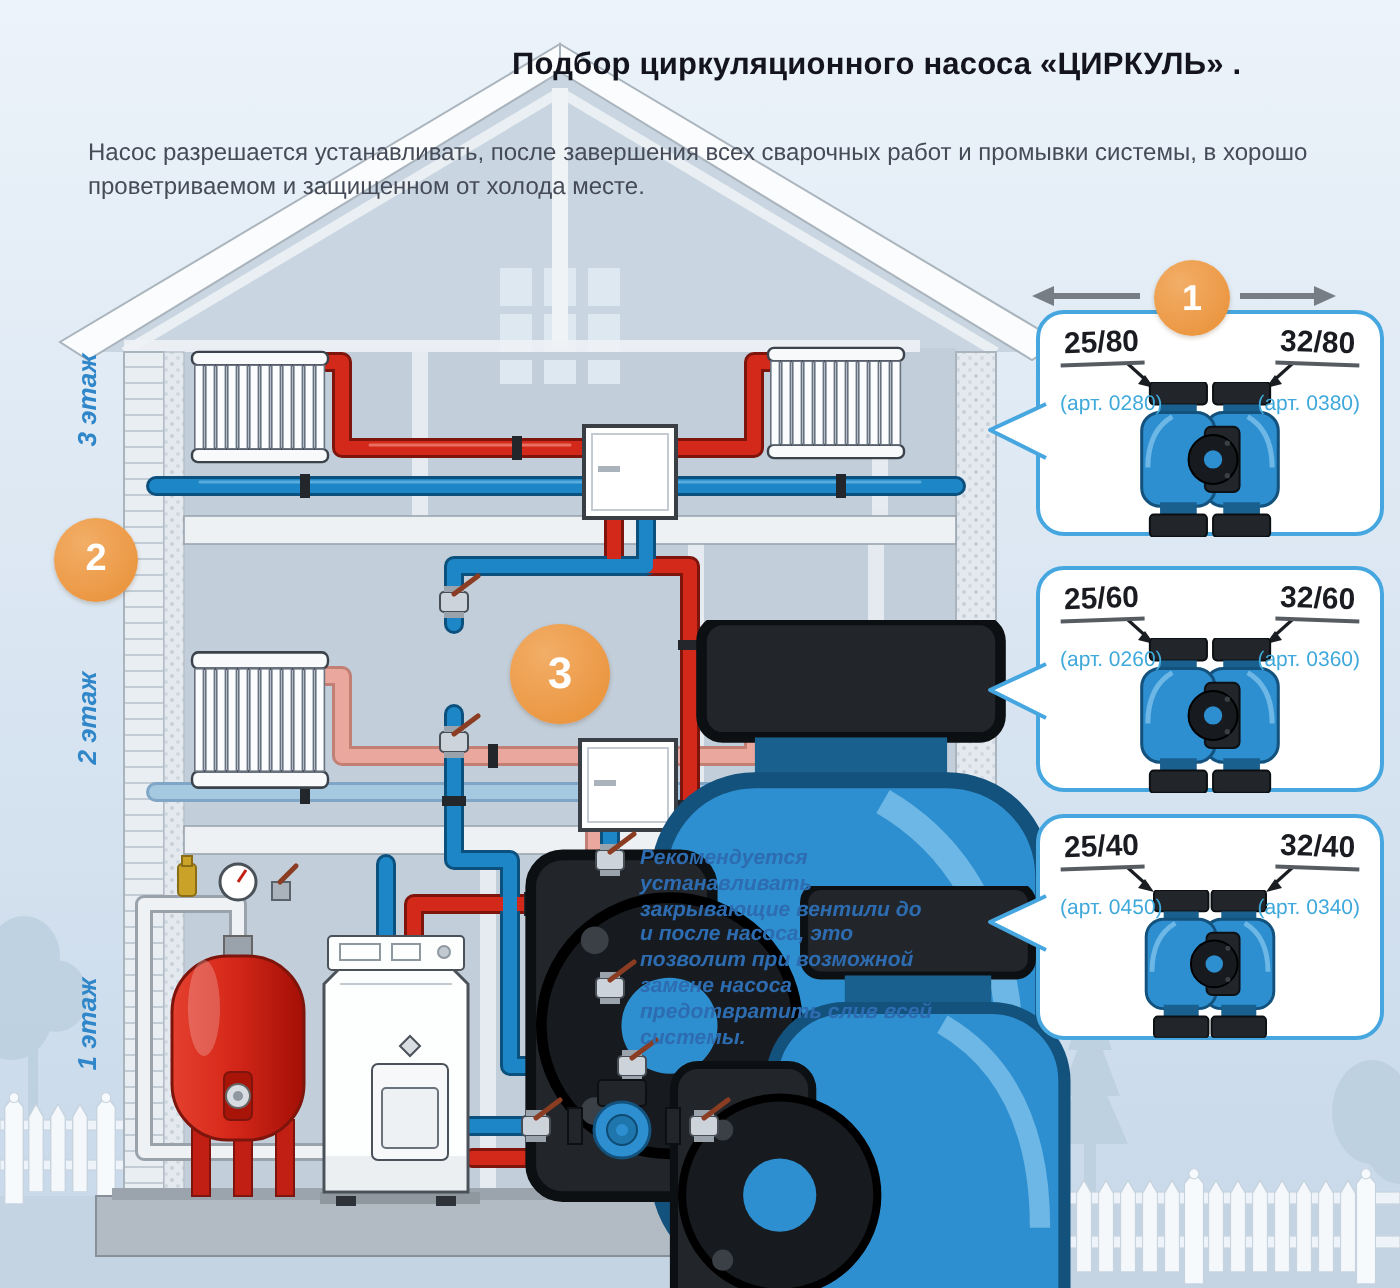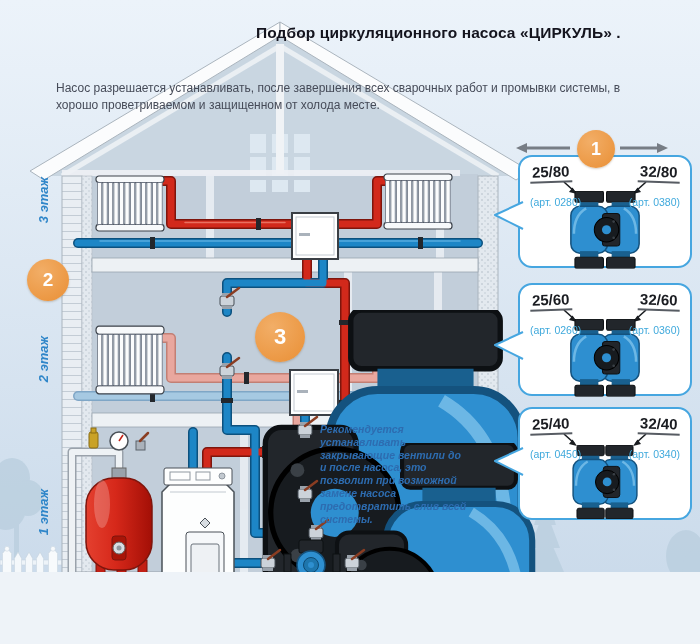--- a/index.html
+++ b/index.html
@@ -1,23 +1,23 @@
 <!DOCTYPE html>
 <html><head>
 <meta charset="utf-8">
 <style>
   html,body{margin:0;padding:0;background:#eef3f8;}
-  .stage{position:relative;width:700px;height:572px;overflow:hidden;
+  .stage{position:relative;width:700px;height:644px;overflow:hidden;
          font-family:"Liberation Sans",sans-serif;background:#dbe7f2;}
   .scene{position:absolute;left:0;top:0;}
   .title{position:absolute;left:256px;top:24px;font-size:15.5px;font-weight:bold;
          color:#14141e;letter-spacing:.1px;white-space:nowrap;}
   .intro{position:absolute;left:40px;top:64px;width:632px;font-size:12px;
          color:#464b58;line-height:1.45;}
-  .intro p{margin:16px;}
+  .intro p{margin:4px;}
   .floor-label{position:absolute;width:72px;height:16px;text-align:center;font-size:13px;
          font-style:italic;font-weight:bold;color:#2f86c9;transform:rotate(-90deg);}
   #fl3{left:8px;top:192px;} #fl2{left:8px;top:351px;} #fl1{left:8px;top:504px;}
   .marker{position:absolute;border-radius:50%;color:#fff;font-weight:bold;
          display:flex;align-items:center;justify-content:center;
          background:radial-gradient(circle at 35% 30%, #f2ae67, #e98f35);
          box-shadow:0 1px 2px rgba(90,60,20,.25);z-index:6;}
   #m1{left:577px;top:130px;width:38px;height:38px;font-size:18px;}
   #m2{left:27px;top:259px;width:42px;height:42px;font-size:19px;}
   #m3{left:255px;top:312px;width:50px;height:50px;font-size:22px;}

